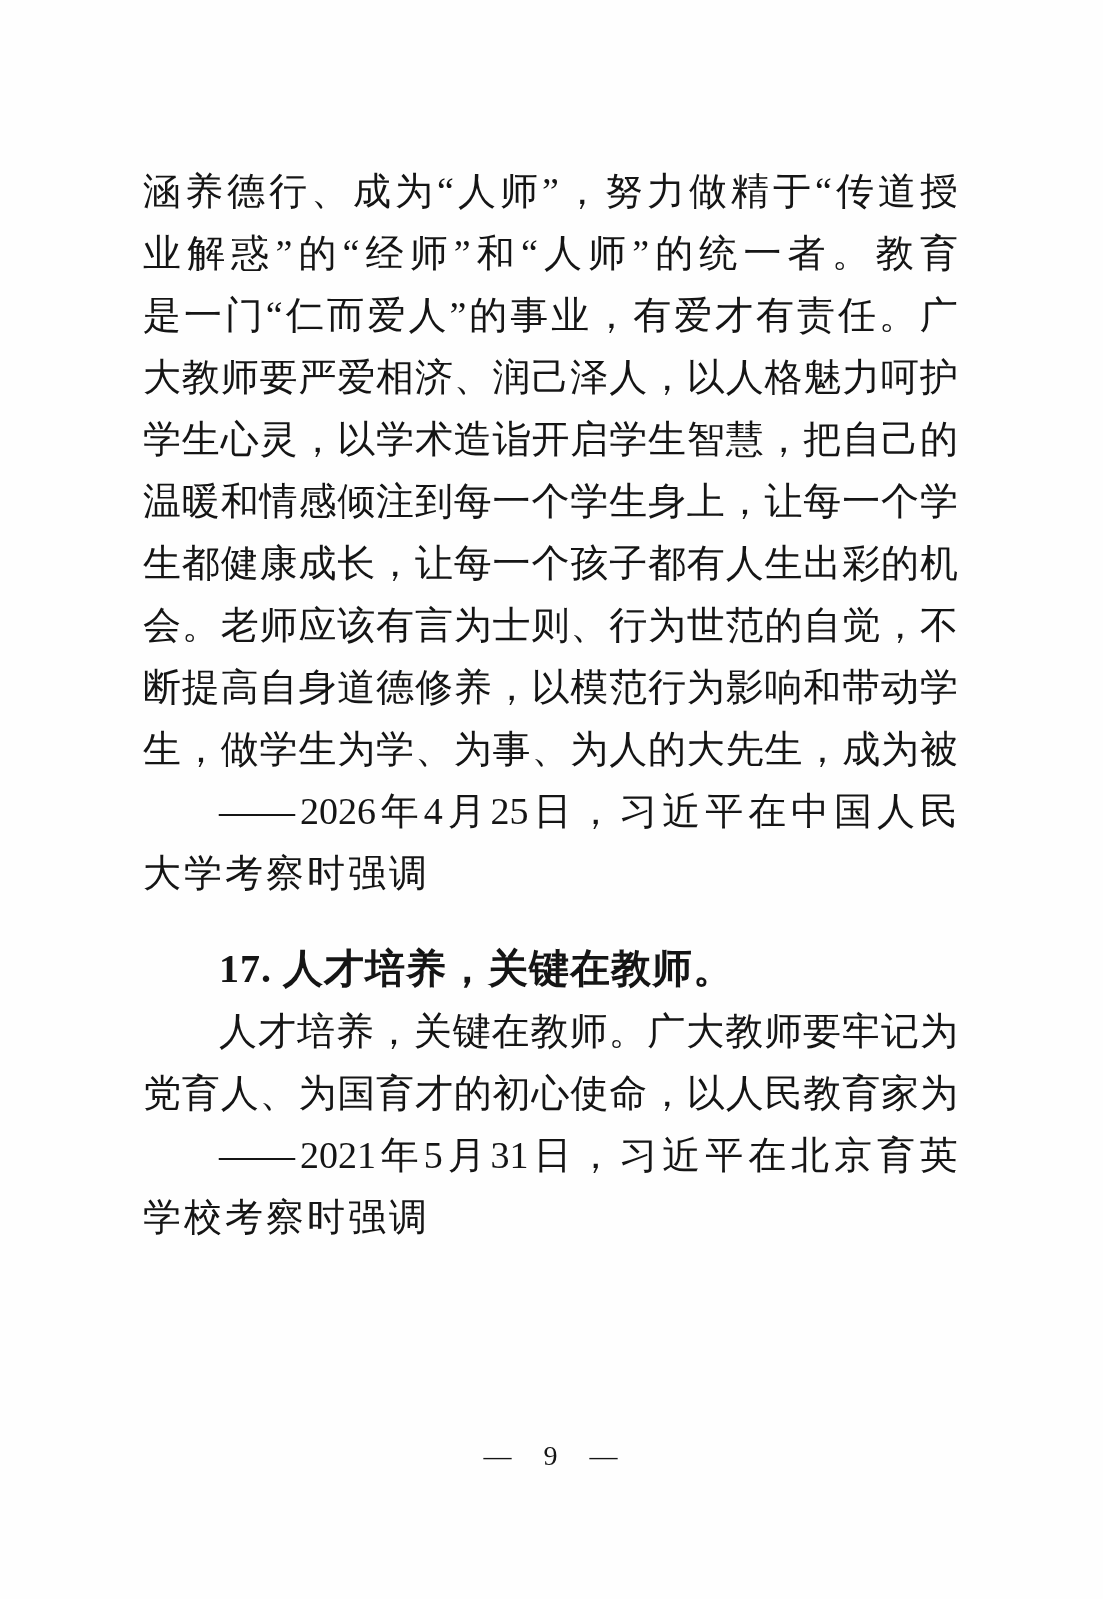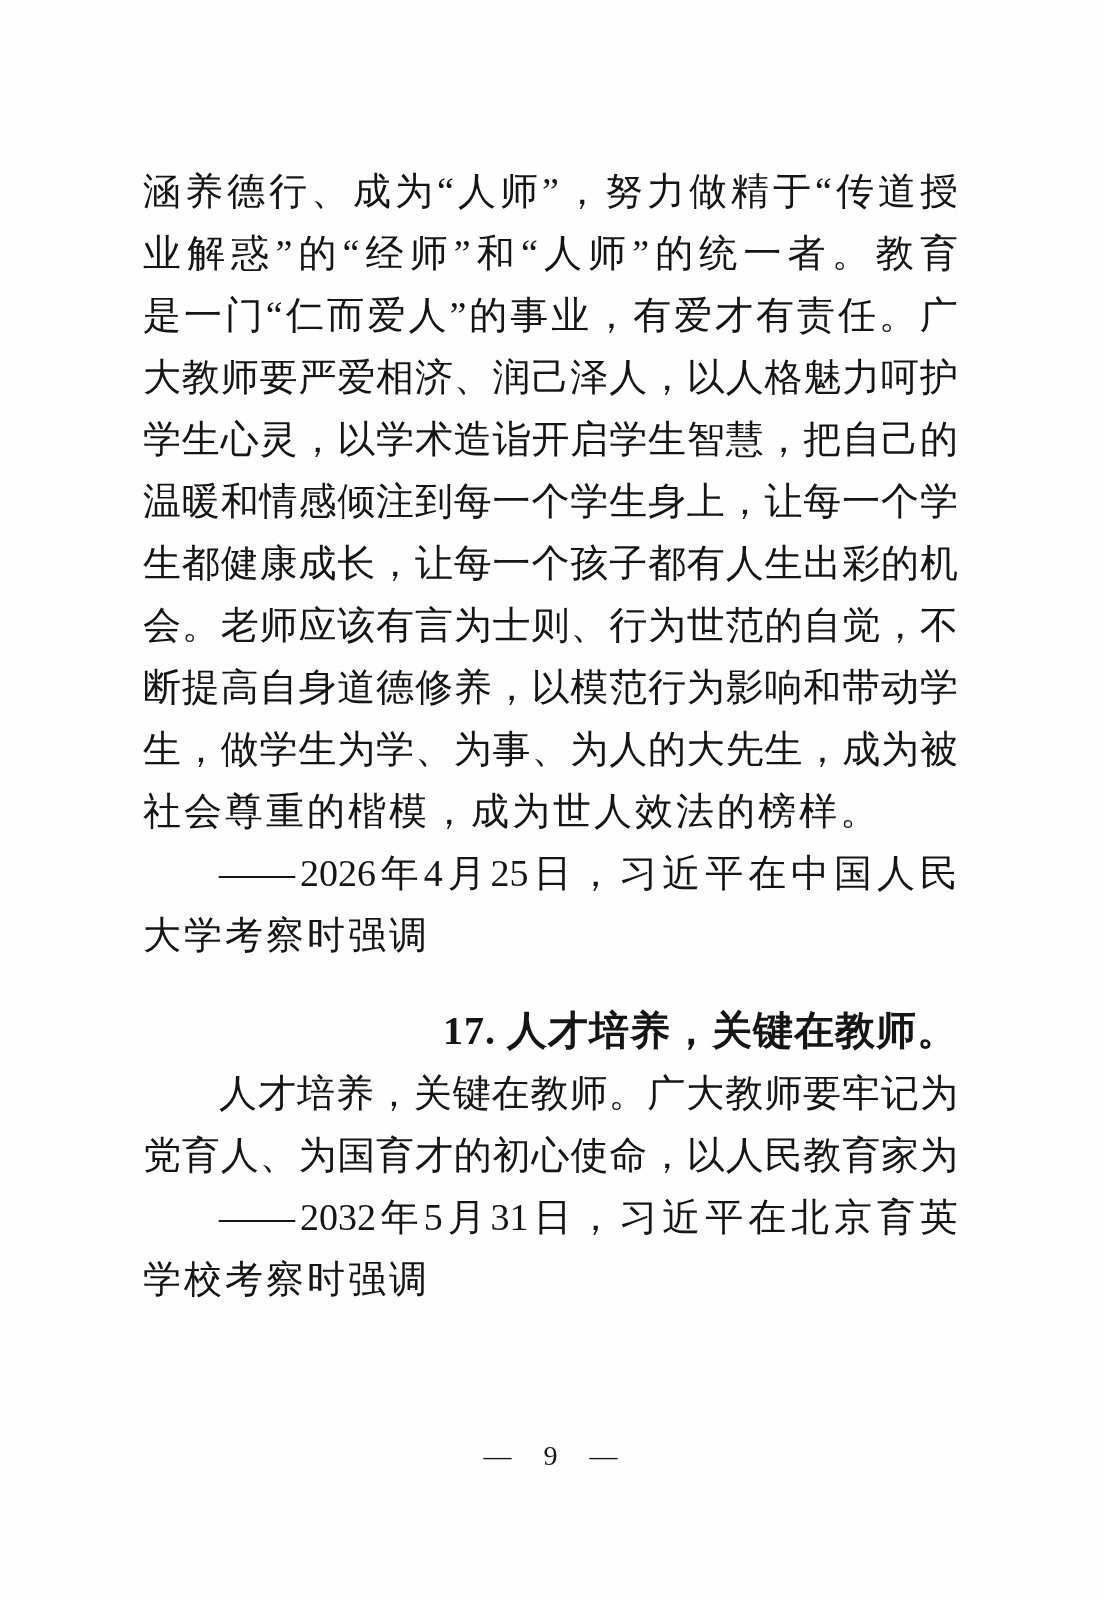--- a/index.html
+++ b/index.html
@@ -41,21 +41,20 @@
     letter-spacing: 3px;
   }
   .indent2 {
     padding-left: 76px;
   }
   .heading {
     font-weight: bold;
     font-size: 40px;
     margin-top: 34px;
     letter-spacing: 1px;
-    text-align: right;
   }
   .footer {
     position: absolute;
     top: 1436px;
     left: 0;
     width: 100%;
     text-align: center;
     font-size: 28px;
     line-height: 40px;
     letter-spacing: 2px;
@@ -291,21 +290,20 @@
           <span>人</span>
           <span>的</span>
           <span>大</span>
           <span>先</span>
           <span>生</span>
           <span>，</span>
           <span>成</span>
           <span>为</span>
           <span>被</span>
         </div>
-      <div class="line plain">社会尊重的楷模，成为世人效法的榜样。</div>
     </div>
 
     <div>
       <div class="line jline indent2">
           <span>——</span>
           <span>2026</span>
           <span>年</span>
           <span>4</span>
           <span>月</span>
           <span>25</span>
@@ -368,21 +366,21 @@
           <span>教</span>
           <span>育</span>
           <span>家</span>
           <span>为</span>
         </div>
     </div>
 
     <div>
       <div class="line jline indent2">
           <span>——</span>
-          <span>2032</span>
+          <span>2021</span>
           <span>年</span>
           <span>5</span>
           <span>月</span>
           <span>31</span>
           <span>日</span>
           <span>，</span>
           <span>习</span>
           <span>近</span>
           <span>平</span>
           <span>在</span>

